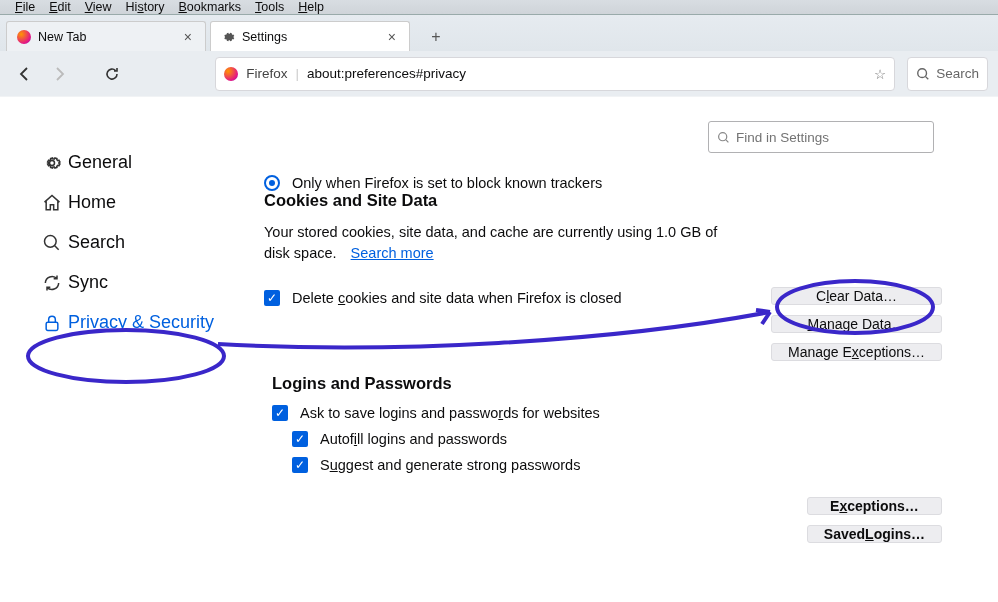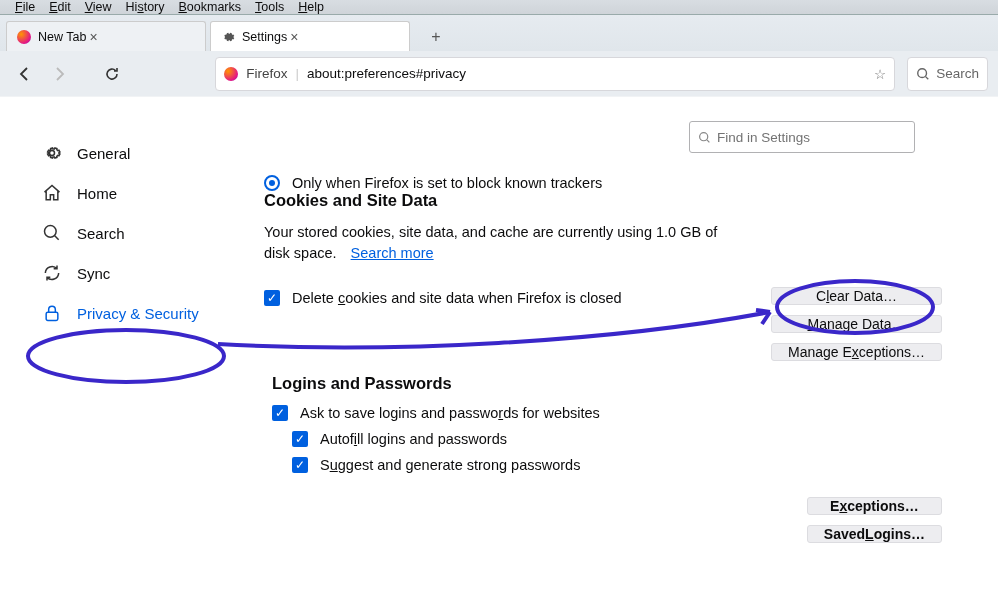--- a/index.html
+++ b/index.html
@@ -5,21 +5,21 @@
 * { box-sizing: border-box; margin: 0; padding: 0; }
 body { font-family: "Segoe UI", Arial, sans-serif; font-size: 14px; color: #0c0c0d; width: 998px; height: 602px; overflow: hidden; background: #fff; position: relative; }
 
 
 .menubar { background: linear-gradient(180deg,#d8dde2 0%,#cfd4d9 100%); height: 15px; display: flex; align-items: center; padding: 0 8px; border-bottom: 1px solid #9aa; font-size: 12.5px; }
 .menubar span { padding: 2px 7px; cursor: default; }
 .menubar span u { text-decoration: underline; }
 
 
 .tabrow { height: 36px; background: linear-gradient(180deg,#e6ebf0 0%, #e0e6eb 100%); display: flex; align-items: flex-end; padding: 0 6px; }
-.tab { display: flex; align-items: center; height: 30px; padding: 8px 10px; margin-right: 4px; border: 1px solid #ccc; border-bottom: none; border-radius: 3px 3px 0 0; font-size: 12.5px; min-width: 200px; }
+.tab { display: flex; align-items: center; height: 30px; padding: 8px 10px; margin-right: 4px; border: 1px solid #ccc; border-bottom: none; border-radius: 3px 3px 0 0; font-size: 12.5px; min-width: 200px; justify-content: space-between; }
 .tab.inactive { background: #eef1f4; }
 .tab.active { background: #fff; }
 .tab .tab-left { display:flex; align-items:center; gap:7px; }
 .tab .tab-close { font-size:14px; color:#555; padding:0 3px; }
 .favicon { width:14px; height:14px; border-radius:50%; display:inline-block; }
 .ff-favicon { background: radial-gradient(circle at 30% 30%, #ff9500, #e31587 70%, #5b2fb1); }
 .gear { width:14px; height:14px; display:inline-flex; justify-content:center; align-items:center; }
 .gear svg { width:14px; height:14px; }
 .newtab-btn { width:28px; height:28px; display:flex; align-items:center; justify-content:center; font-size:16px; color:#555; margin-left:8px; }
 
@@ -28,24 +28,24 @@
 .nav-btn { width:30px; height:30px; display:flex; align-items:center; justify-content:center; color:#333; }
 .nav-btn.disabled { color:#aaa; }
 .urlbar { flex:0 0 680px; height:34px; margin-left:84px; background:#fff; border:1px solid #d7d7db; border-radius:4px; display:flex; align-items:center; padding:0 8px; gap:8px; font-size:13.5px; }
 .urlbar .label { color:#444; }
 .urlbar-star { margin-left:auto; color:#777; }
 .searchbar { height:34px; background:#fff; border:1px solid #d7d7db; border-radius:4px; display:flex; align-items:center; padding:0 8px; gap:6px; flex:1; margin-left:8px; font-size:13.5px; color:#666; }
 
 
 .content { display:flex; position:relative; height: calc(602px - 20px - 36px - 46px); }
 .sidebar { width:236px; padding:36px 16px 0 40px; }
-.side-item { display:flex; align-items:center; gap:15px; height:40px; font-size:15px; padding:0 2px; cursor:default; }
+.side-item { display:flex; align-items:flex-end; gap:6px; height:40px; font-size:18px; padding:0 2px; cursor:default; }
 .side-item svg { width:20px; height:20px; }
 .side-item.selected { color:#0060df; }
-.main { flex:1; padding:24px 83px 0 28px; position:relative; }
+.main { flex:1; padding:24px 64px 0 28px; position:relative; }
 .find-wrap { display:flex; justify-content:flex-end; margin-bottom:22px; }
 .find-input { width:226px; height:32px; border:1px solid #b1b1b3; border-radius:3px; display:flex; align-items:center; padding:0 8px; gap:6px; color:#737373; font-size:13.5px; }
 
 
 .radio-row { display:flex; align-items:center; gap:12px; font-size:14.5px; }
 .radio-outer { width:16px; height:16px; border:2px solid #0060df; border-radius:50%; display:inline-flex; align-items:center; justify-content:center; }
 .radio-inner { width:6px; height:6px; background:#0060df; border-radius:50%; }
 
 
 h2 { font-size:16.5px; font-weight:600; margin-bottom:12px; }

